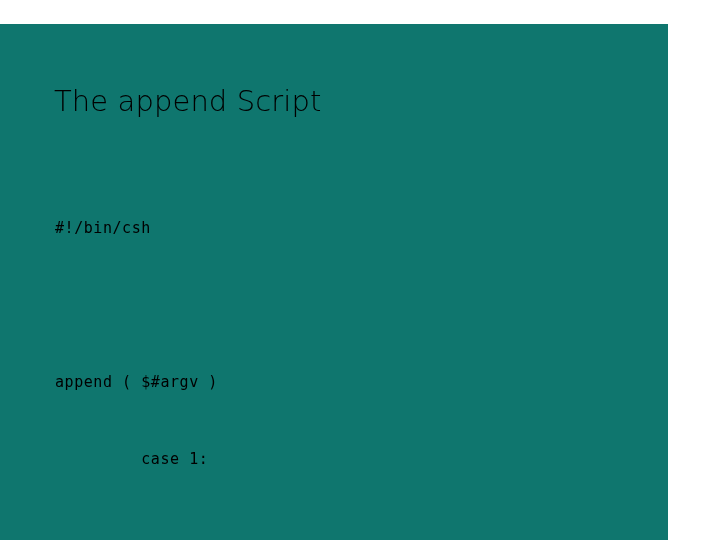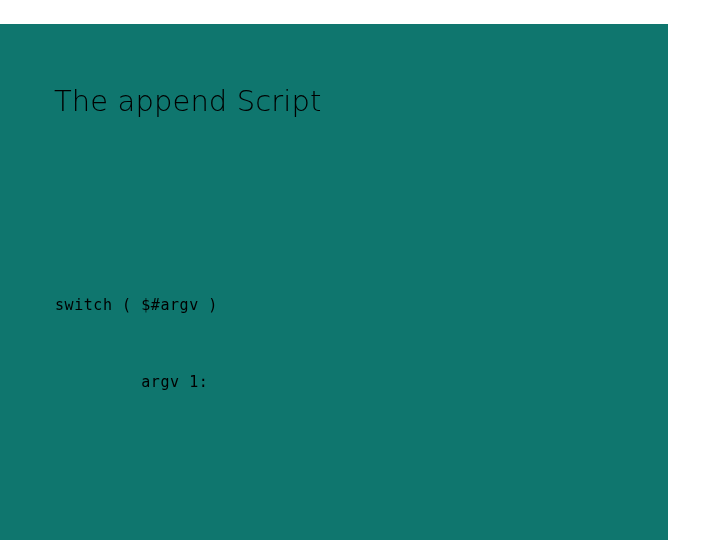--- a/index.html
+++ b/index.html
@@ -55,23 +55,24 @@
   }
 </style>
 </head>
 <body>
 
 <div class="slide">
 
   <div class="slide-title">The append Script</div>
 
   <div class="code-block">
+    <div class="code-line">#!/bin/csh</div>
     <div class="code-line blank"></div>
-    <div class="code-line">switch ( $#argv )</div>
-    <div class="code-line">         argv 1:</div>
+    <div class="code-line">append ( $#argv )</div>
+    <div class="code-line">         case 1:</div>
     
     
     
     
     
     
     
     
   </div>
 

